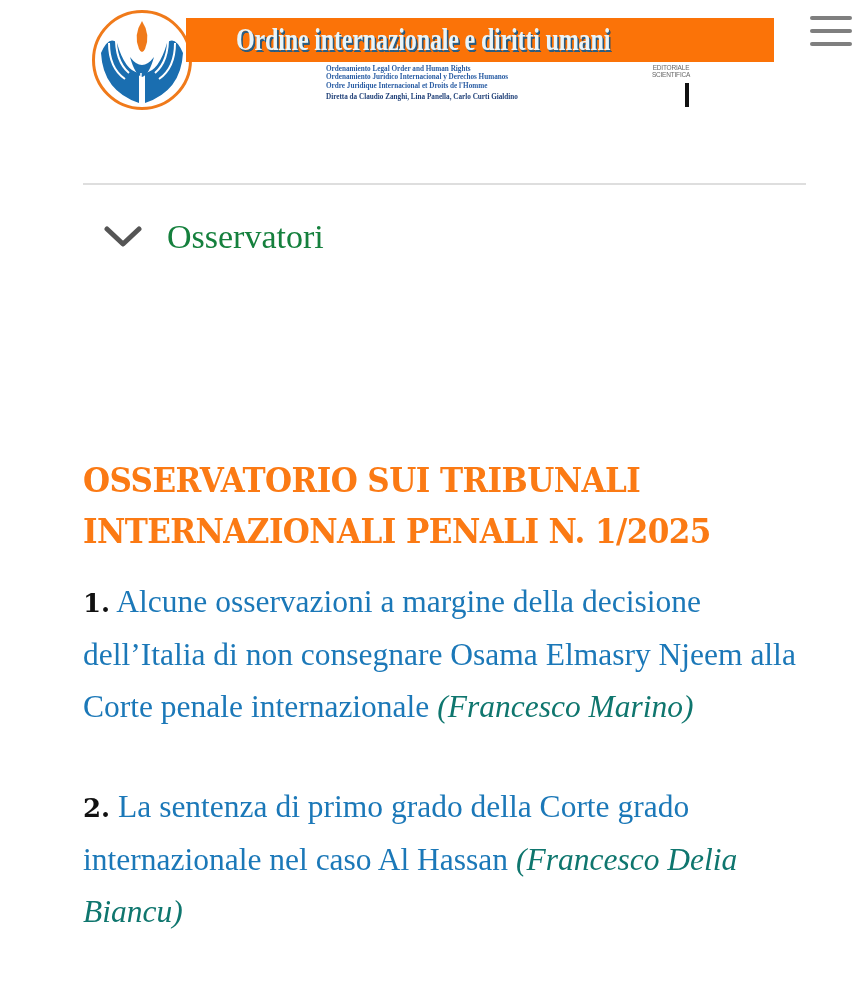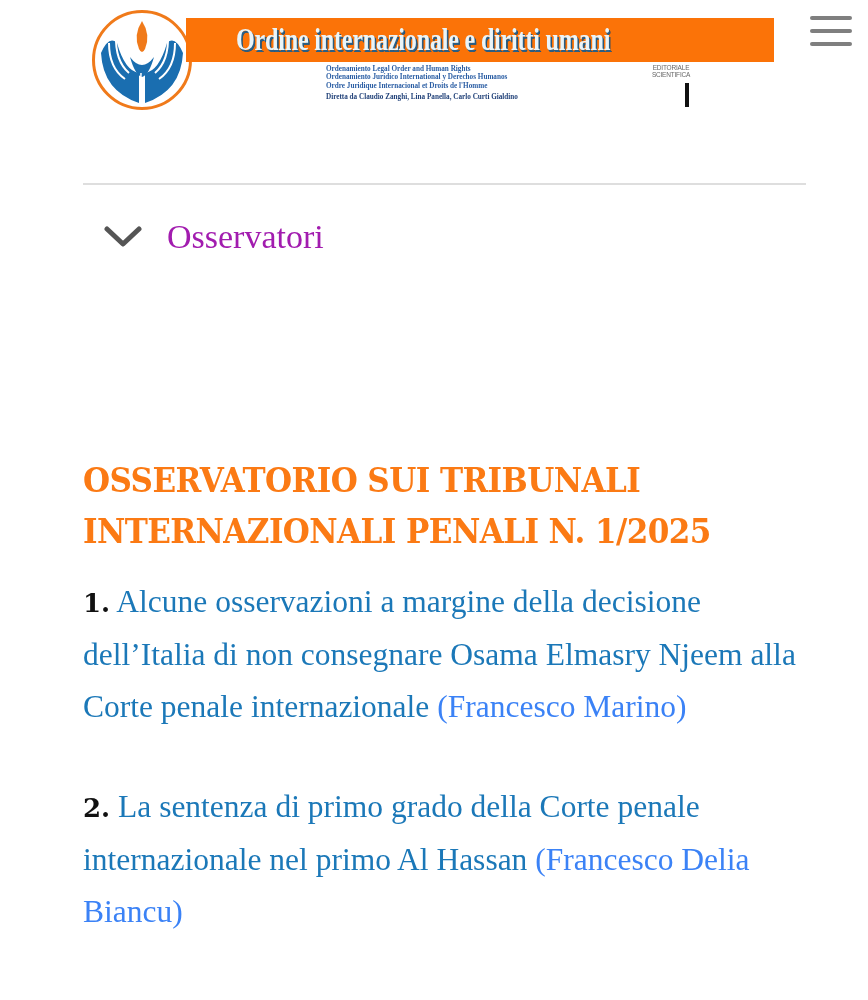--- a/index.html
+++ b/index.html
@@ -15,29 +15,29 @@
   .subtitles .directed { margin-top:3px; color:#23437a;text-align:center; }
   .publisher { position:absolute; left:648px; top:65px; width:46px; text-align:center; font-family:"Liberation Sans", sans-serif; font-size:6.5px; line-height:6.5px; color:#666; letter-spacing:-0.2px; }
   .publisher-bar { position:absolute; left:685px; top:83px; width:4px; height:24px; background:#111; }
   .menu-btn { position:absolute; left:810px; top:14px; width:44px; height:34px; cursor:pointer; }
   .menu-btn span { display:block; position:absolute; left:0; width:42px; height:4px; border-radius:2px; background:#7f7f7f; }
 
   .divider { position:absolute; left:83px; top:183px; width:723px; height:2px; background:#dedede; }
 
   .accordion { position:absolute; left:104px; top:212px; height:50px; cursor:pointer; display:flex; align-items:center; }
   .chevron { width:38px; height:26px; position:relative; margin-right:25px; }
-  .accordion-label { font-family:"Liberation Serif", serif; font-size:34px; color:#a21caf; }
+  .accordion-label { font-family:"Liberation Serif", serif; font-size:34px; color:#15803d; }
 
   .section-title { position:absolute; left:83px; top:455px; width:740px; font-family:"DejaVu Serif", serif; font-weight:bold; font-size:33px; line-height:51px; color:#fb7a14; letter-spacing:-0.6px; transform:scaleX(0.94); transform-origin:left top; }
 
   .articles { position:absolute; left:83px; top:576px; width:730px; }
   .article { font-family:"Liberation Serif", serif; font-size:31.5px; line-height:52px; color:#111; margin-bottom:48px; }
   .article .num { font-family:"DejaVu Serif", serif; font-weight:bold; font-size:26px; color:#111; }
   .article a { color:#1b78b8; text-decoration:none; }
-  .article .author { color:#3b82f6; }
+  .article .author { color:#0f766e;font-style:italic; }
 </style>
 </head>
 <body>
 
 <div class="header">
   <div class="logo-circle">
     <svg width="94" height="94" viewBox="0 0 94 94">
       <circle cx="47" cy="47" r="45" fill="#ffffff"></circle>
       <path d="M6 40 Q8 78 44 90 L44 60 Q30 58 22 30 Q14 22 6 40 Z" fill="#1a6eb0"></path>
       <path d="M88 40 Q86 78 50 90 L50 60 Q64 58 72 30 Q80 22 88 40 Z" fill="#1a6eb0"></path>
@@ -48,21 +48,21 @@
       <path d="M35 44 Q40 62 47 64 Q54 62 59 44 Q53 52 47 52 Q41 52 35 44 Z" fill="#1a6eb0"></path>
       <path d="M47 8 Q38 22 44 36 Q47 42 50 36 Q56 22 47 8 Z" fill="#f07a1a"></path>
       <path d="M46 60 L45 92" stroke="#fff" stroke-width="1.5"></path>
     </svg>
   </div>
   <div class="banner">
     <div class="banner-title">Ordine internazionale e diritti umani</div>
   </div>
   <div class="subtitles">
     <div>Ordenamiento Legal Order and Human Rights</div>
-    <div>Ordenamiento Jurídico International y Derechos Humanos</div>
+    <div>Ordenamiento Jurídico Internacional y Derechos Humanos</div>
     <div>Ordre Juridique Internacional et Droits de l'Homme</div>
     <div class="directed">Diretta da Claudio Zanghì, Lina Panella, Carlo Curti Gialdino</div>
   </div>
   <div class="publisher">
     <div>EDITORIALE</div>
     <div>SCIENTIFICA</div>
   </div>
   <div class="publisher-bar"></div>
   <div class="menu-btn">
     <span style="top:2px"></span>
@@ -85,16 +85,16 @@
 <h2 class="section-title" style="margin:0;">OSSERVATORIO SUI TRIBUNALI INTERNAZIONALI PENALI N. 1/2025</h2>
 
 <div class="articles">
   <p class="article" style="margin-top:0;">
     <span class="num">1.</span>
     <a href="#">Alcune osservazioni a margine della decisione dell’Italia di non consegnare Osama Elmasry Njeem alla Corte penale internazionale</a>
     <span class="author">(Francesco Marino)</span>
   </p>
   <p class="article">
     <span class="num">2.</span>
-    <a href="#">La sentenza di primo grado della Corte penale internazionale nel primo Al Hassan</a>
+    <a href="#">La sentenza di primo grado della Corte grado internazionale nel caso Al Hassan</a>
     <span class="author">(Francesco Delia Biancu)</span>
   </p>
 </div>
 
 </body></html>

